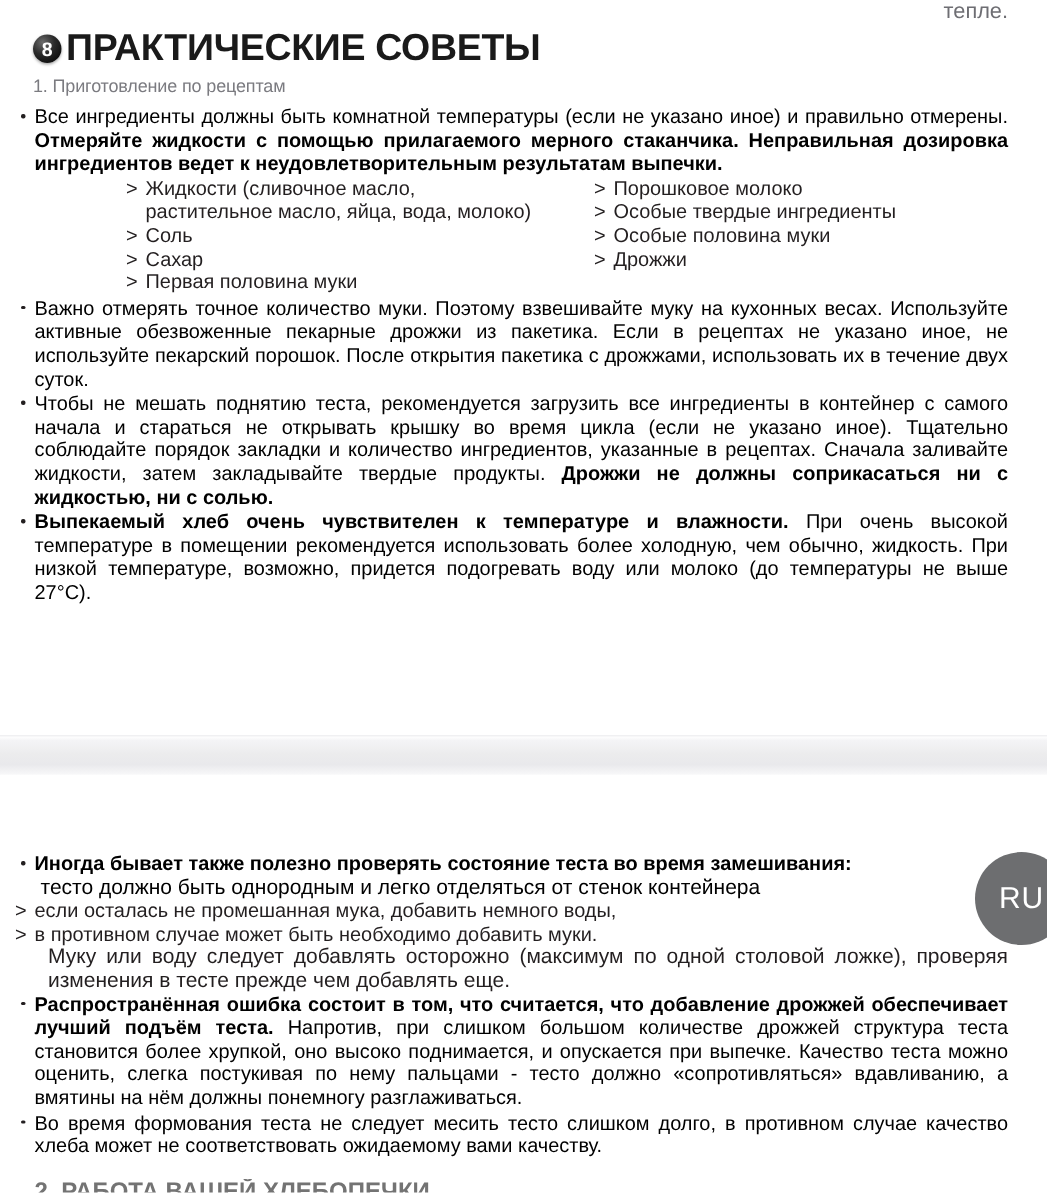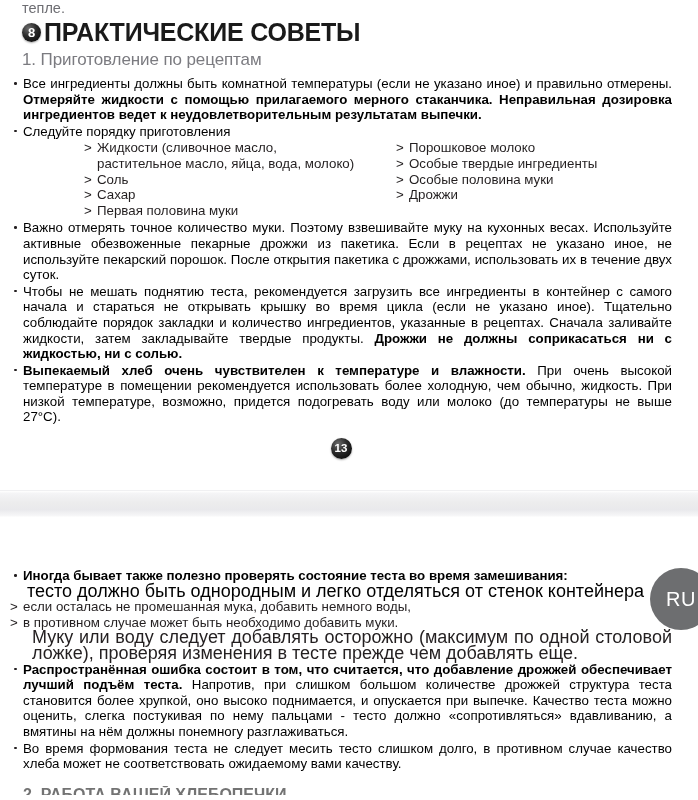--- a/index.html
+++ b/index.html
@@ -29,20 +29,21 @@
   }
 
   .tail-line {
     font-size: 14.5px;
     color: #6e6e73;
     line-height: 16px;
     padding-left: 12px;
     margin: 0;
     height: 17px;
     overflow: hidden;
+    text-align: right;
   }
 
   .section-head {
     display: flex;
     align-items: center;
     gap: 3px;
     margin: 2px 0 0 12px;
     height: 27px;
   }
 
@@ -66,21 +67,21 @@
 
   .section-title {
     font-size: 25px;
     font-weight: bold;
     letter-spacing: -0.2px;
     color: #1a1a1a;
   }
 
   .sub-title {
     margin: 4px 0 6px 12px;
-    font-size: 17px;
+    font-size: 12px;
     color: #7b7b80;
     letter-spacing: -0.1px;
   }
 
   
   .blk {
     position: relative;
     font-size: 13.3px;
     line-height: 15.6px;
     margin: 0 0 0 0;
@@ -184,21 +185,21 @@
 
   .gtline {
     position: relative;
     padding-left: 13px;
     font-size: 13.3px;
     line-height: 15.6px;
   }
   .gtline > .gt { position: absolute; left: 0; top: 0; }
 
   .plain {
-    font-size: 18px;
+    font-size: 14px;
     line-height: 15.6px;
     padding-left: 13px;
     text-align: justify;
     text-justify: inter-word;
   }
   .plain.indent2 { padding-left: 22px; }
   .plain.nojust { text-align: left; }
 
   .cut-head {
     margin-top: 14px;
@@ -223,24 +224,20 @@
     <span class="section-title">ПРАКТИЧЕСКИЕ СОВЕТЫ</span>
   </div>
 
   <div class="sub-title">1. Приготовление по рецептам</div>
 
   <div class="blk">
     <span class="dot"></span>
     <span>Все ингредиенты должны быть комнатной температуры (если не указано иное) и правильно отмерены. </span><b>Отмеряйте жидкости с помощью прилагаемого мерного стаканчика. Неправильная дозировка ингредиентов ведет к неудовлетворительным результатам выпечки.</b>
   </div>
 
-  <div class="blk nojust">
-    <span class="dot"></span>
-    <span>Следуйте порядку приготовления</span>
-  </div>
 
   <div class="cols">
     <div class="col-a">
       <div class="gtitem">
         <span class="gt">&gt;</span>
         <span>Жидкости (сливочное масло,</span>
       </div>
       <div class="gtcont">растительное масло, яйца, вода, молоко)</div>
       <div class="gtitem">
         <span class="gt">&gt;</span>
@@ -283,23 +280,20 @@
   <div class="blk">
     <span class="dot"></span>
     <span>Чтобы не мешать поднятию теста, рекомендуется загрузить все ингредиенты в контейнер с самого начала и стараться не открывать крышку во время цикла (если не указано иное). Тщательно соблюдайте порядок закладки и количество ингредиентов, указанные в рецептах. Сначала заливайте жидкости, затем закладывайте твердые продукты. </span><b>Дрожжи не должны соприкасаться ни с жидкостью, ни с солью.</b>
   </div>
 
   <div class="blk">
     <span class="dot"></span>
     <b>Выпекаемый хлеб очень чувствителен к температуре и влажности.</b><span> При очень высокой температуре в помещении рекомендуется использовать более холодную, чем обычно, жидкость. При низкой температуре, возможно, придется подогревать воду или молоко (до температуры не выше 27°C).</span>
   </div>
 
-  <div class="page-num-wrap">
-    <span class="badge badge-page">13</span>
-  </div>
 </div>
 
 <div class="sheet-gap"></div>
 
 <div class="page page-two">
 
   <div class="ru-tab">RU</div>
 
   <div class="spacer-top"></div>
 

